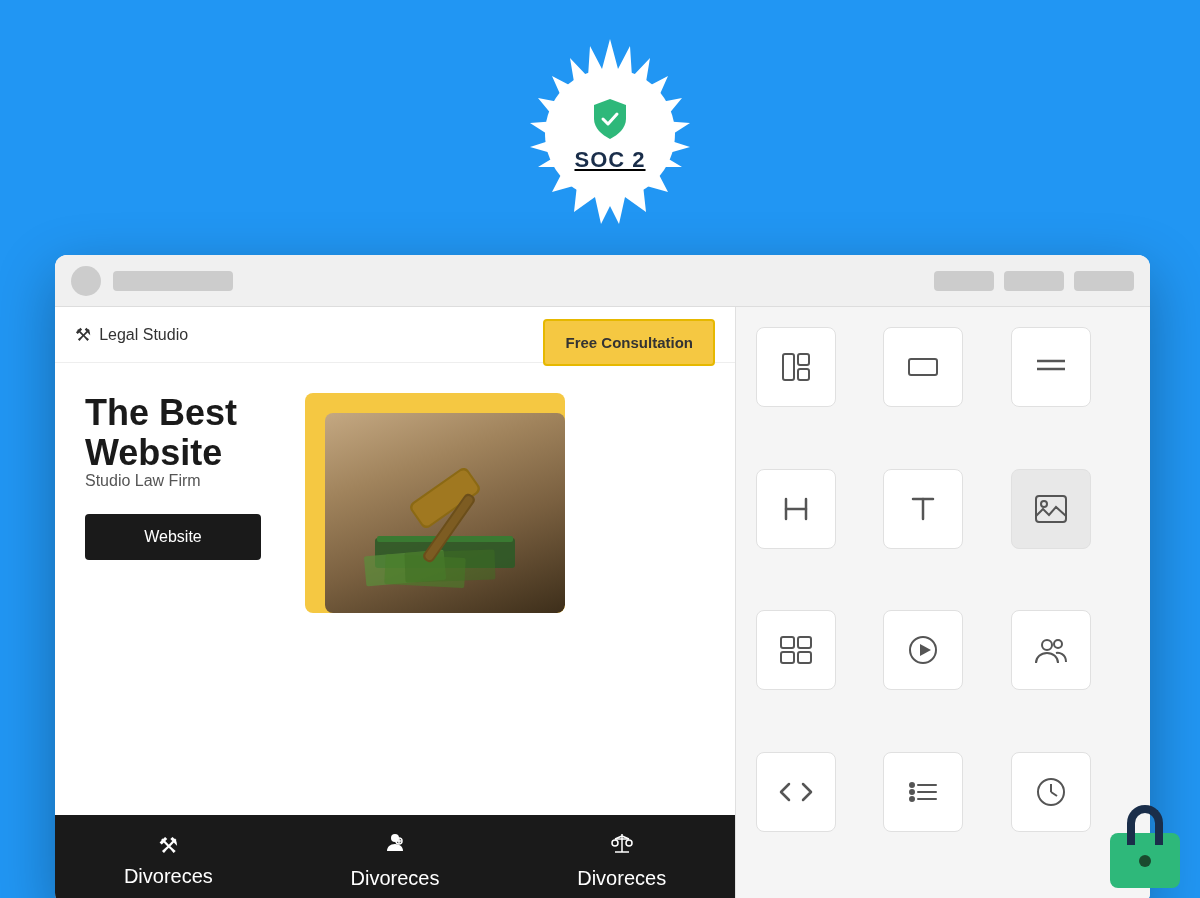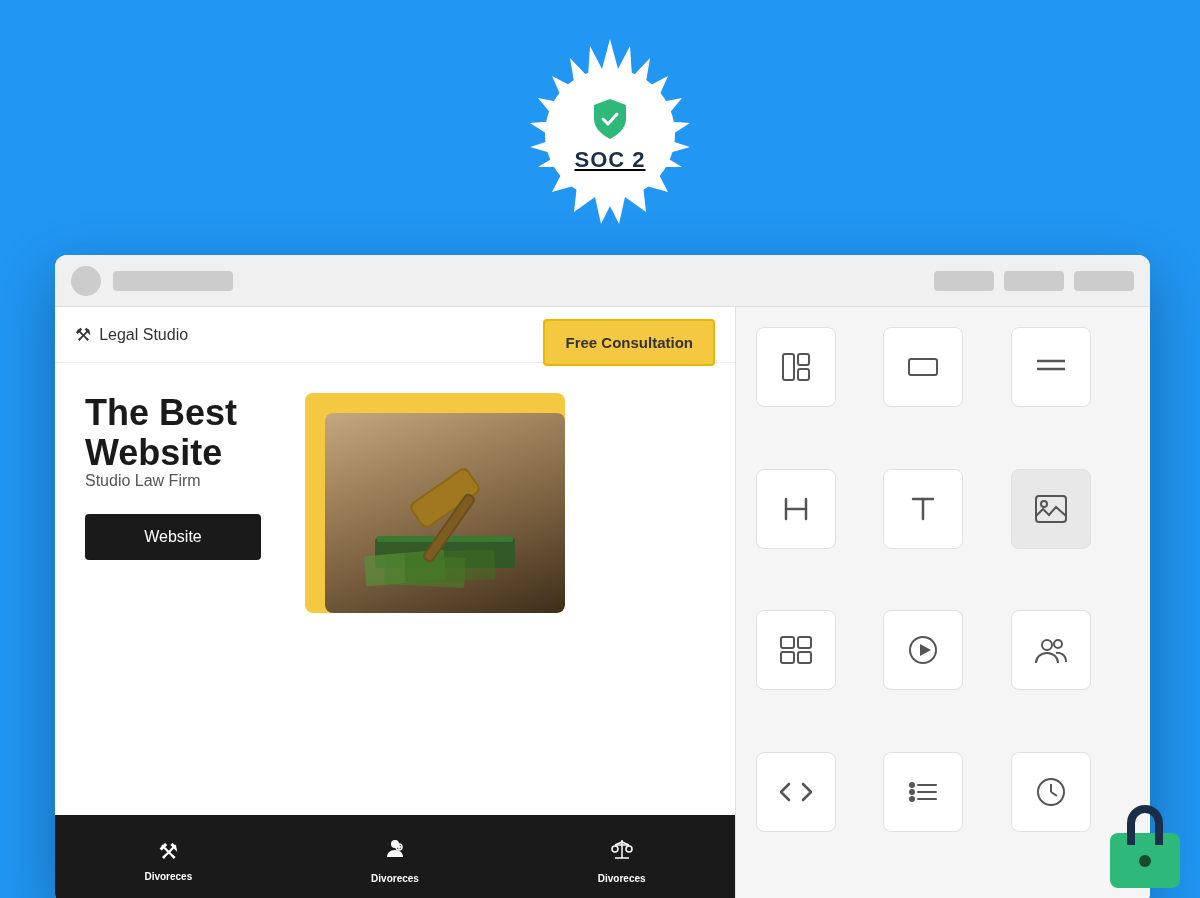--- a/index.html
+++ b/index.html
@@ -263,22 +263,22 @@
       color: white;
       gap: 6px;
       cursor: pointer;
     }
 
     .bottom-nav-icon {
       font-size: 22px;
     }
 
     .bottom-nav-label {
-      font-size: 10px;
-      font-weight: 700;
+      font-size: 20px;
+      font-weight: 400;
     }
 
     
     .right-toolbar {
       flex: 1;
       background: #f5f5f5;
       border-left: 1px solid #e0e0e0;
       padding: 20px;
       display: grid;
       grid-template-columns: repeat(3, 1fr);

